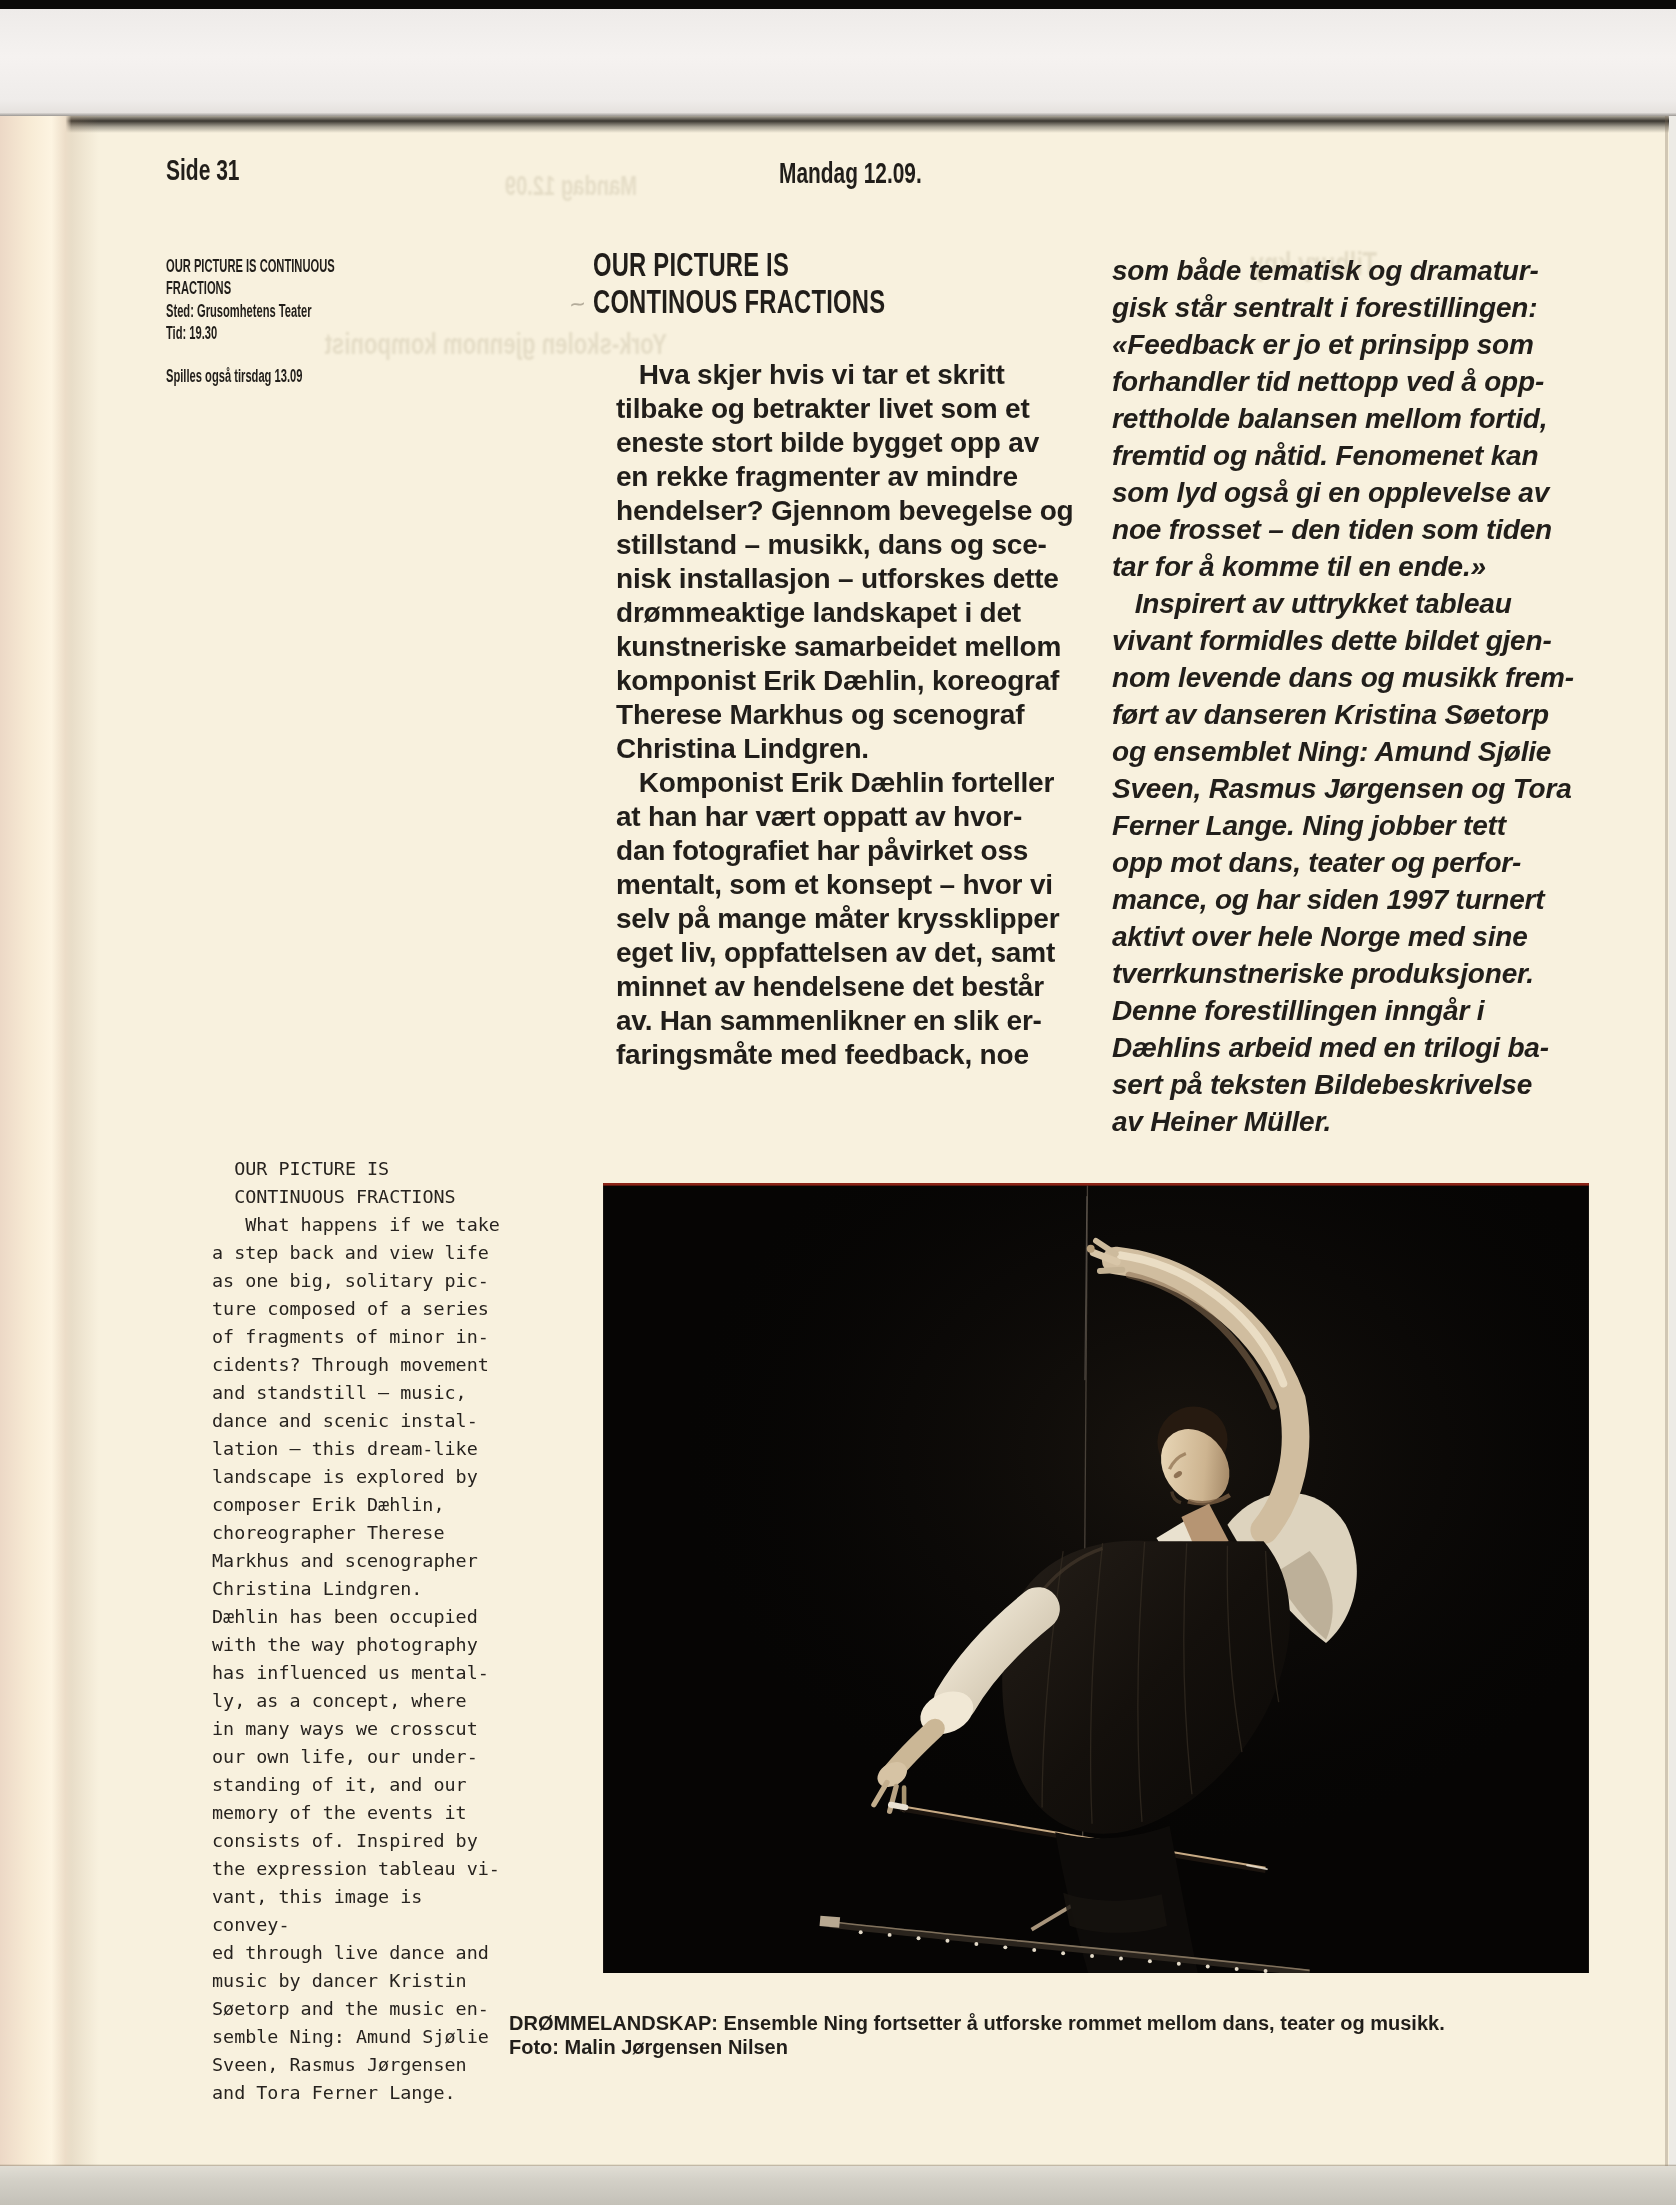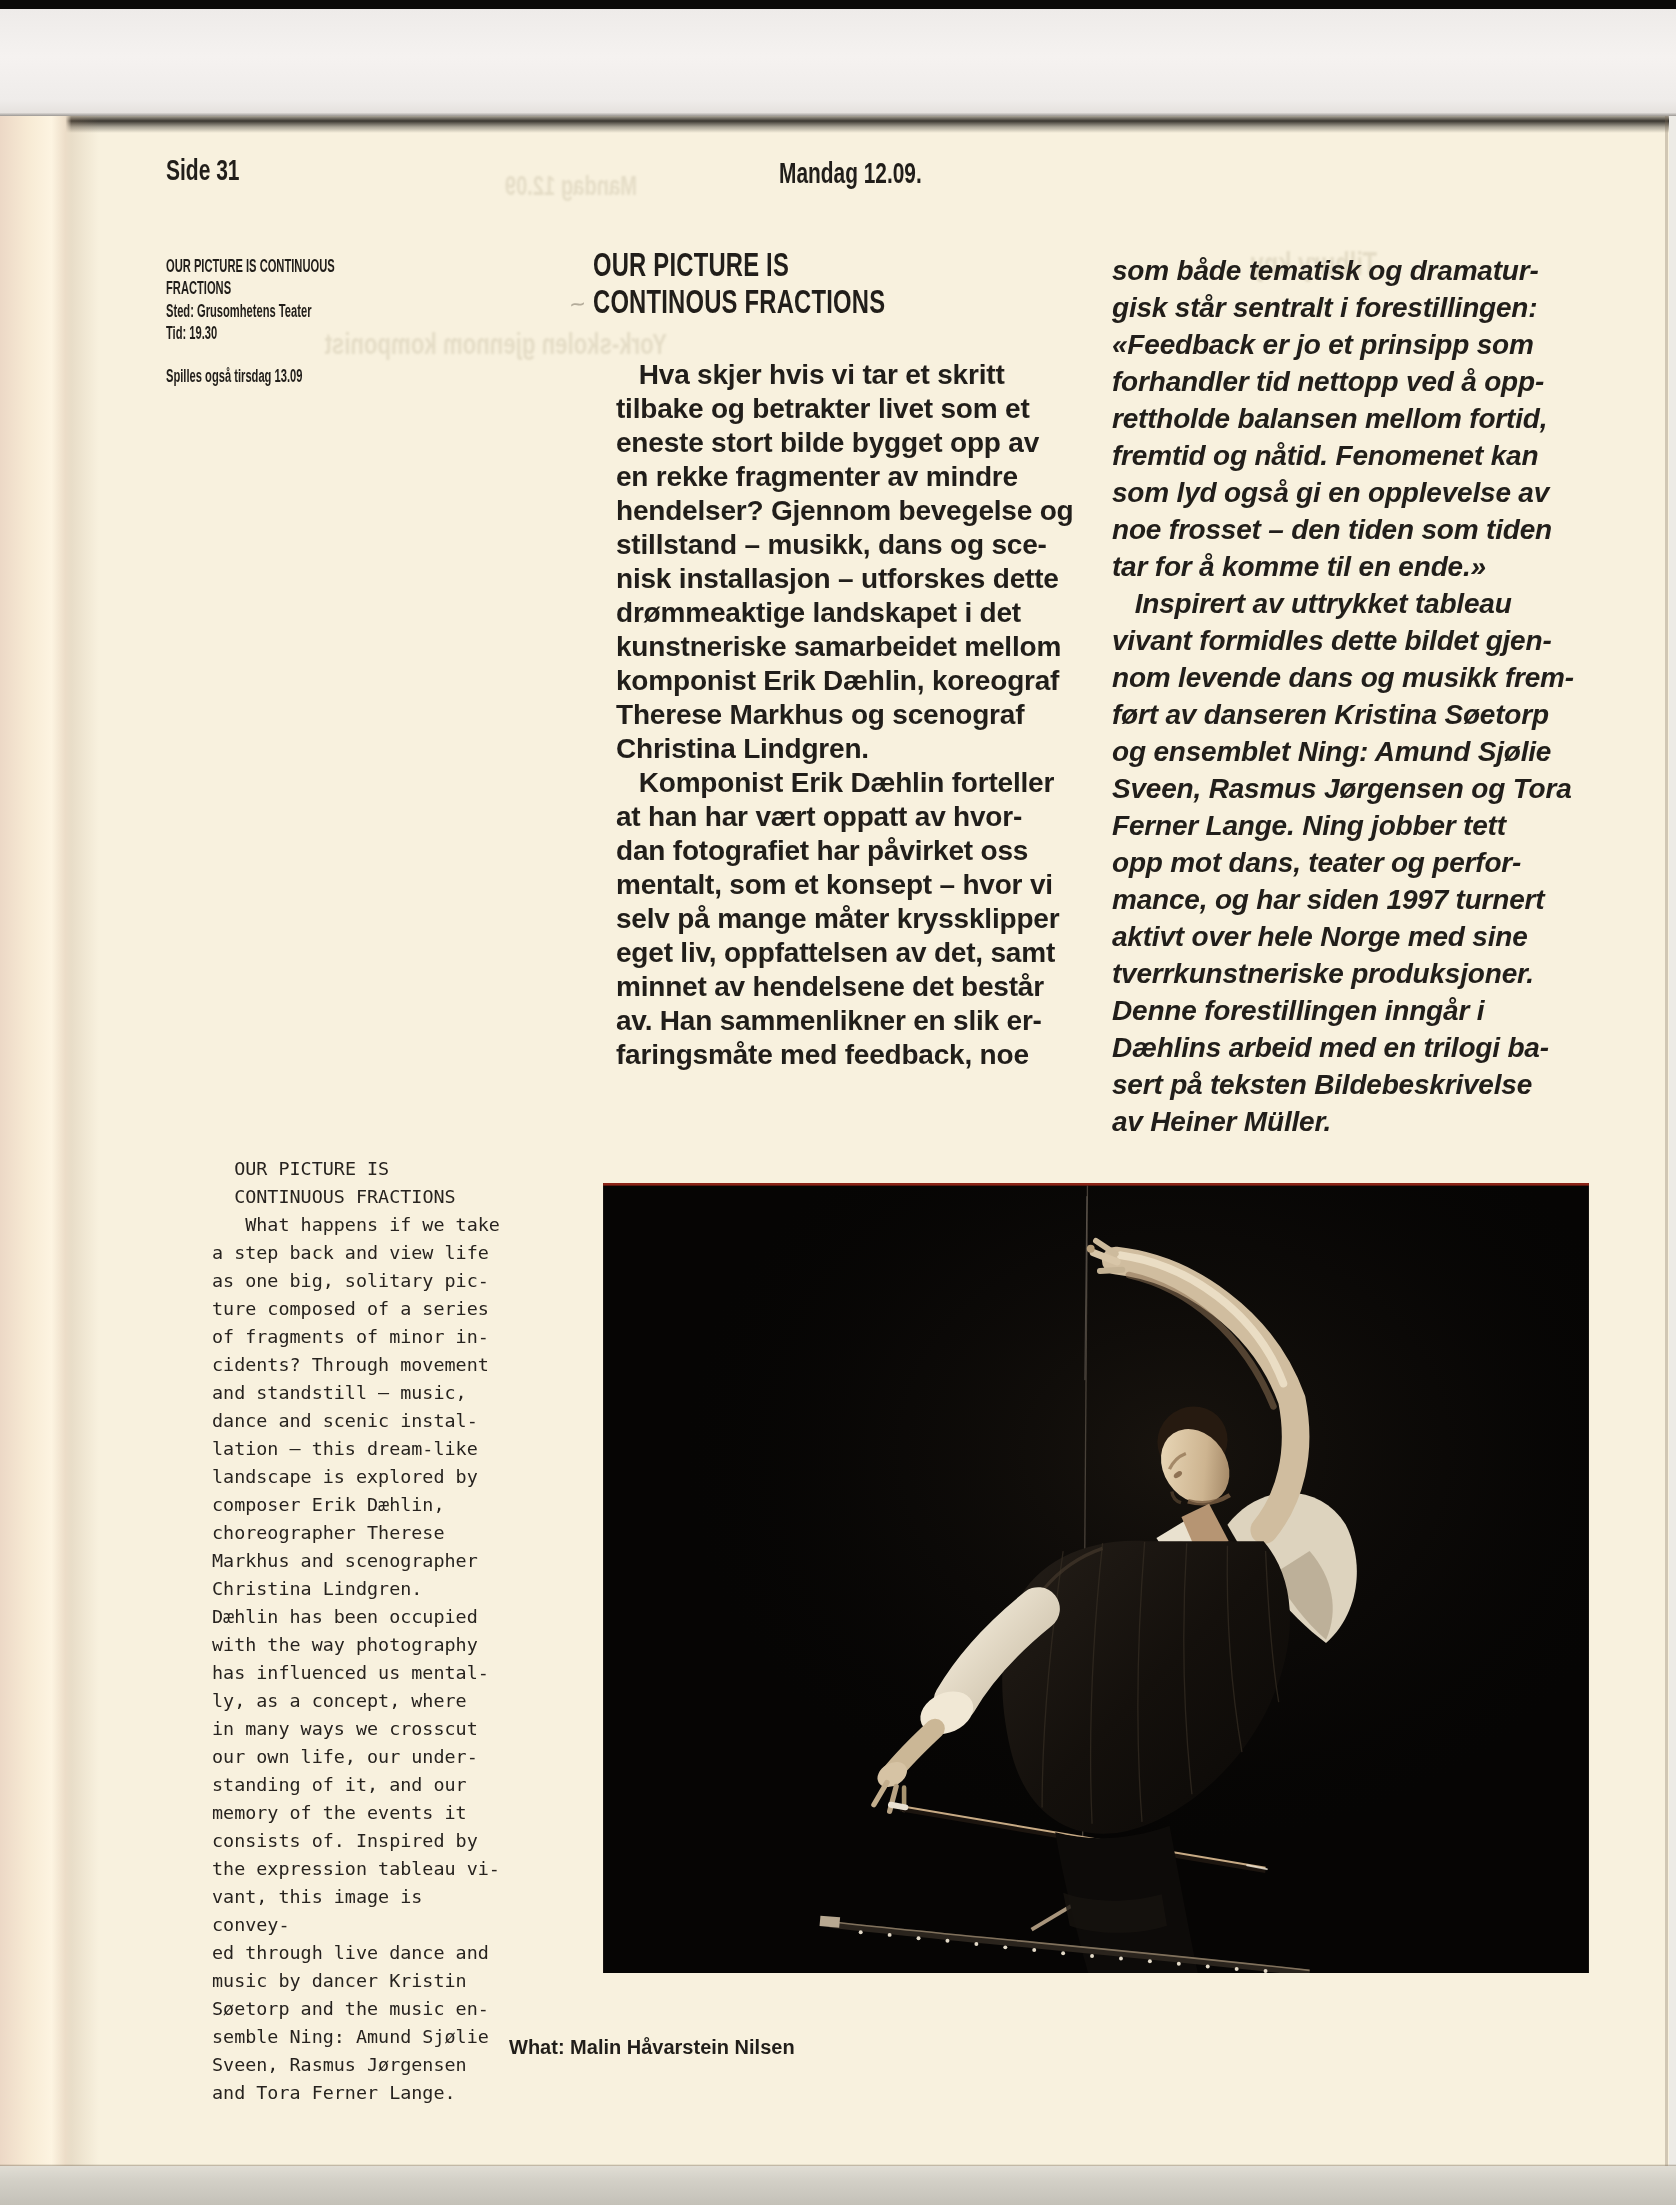--- a/index.html
+++ b/index.html
@@ -280,16 +280,17 @@
           <circle cx="788" cy="1180" r="3"></circle>
         <circle cx="832" cy="1184" r="3"></circle>
           <circle cx="876" cy="1188" r="3"></circle>
         <circle cx="920" cy="1192" r="3"></circle>
           <circle cx="964" cy="1196" r="3"></circle>
         <circle cx="1008" cy="1199" r="3"></circle>
       </g>
     </g>
   </svg>
 
-  <div class="abs b nowrap" id="caption-2">What: Malin Håvarstein Nilsen</div>
+  <div class="abs b nowrap" id="caption-1">DRØMMELANDSKAP: Ensemble Ning fortsetter å utforske rommet mellom dans, teater og musikk.</div>
+  <div class="abs b nowrap" id="caption-2">Foto: Malin Jørgensen Nilsen</div>
 
 </div>
 
 
 </body></html>

